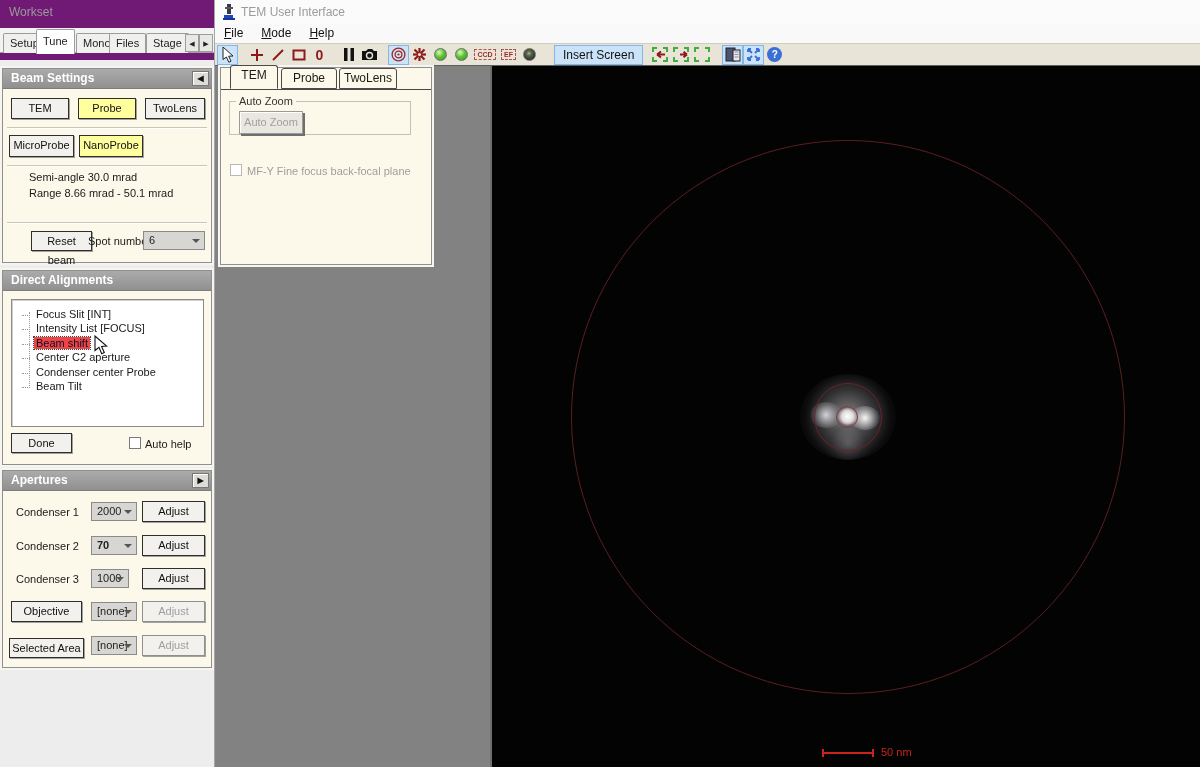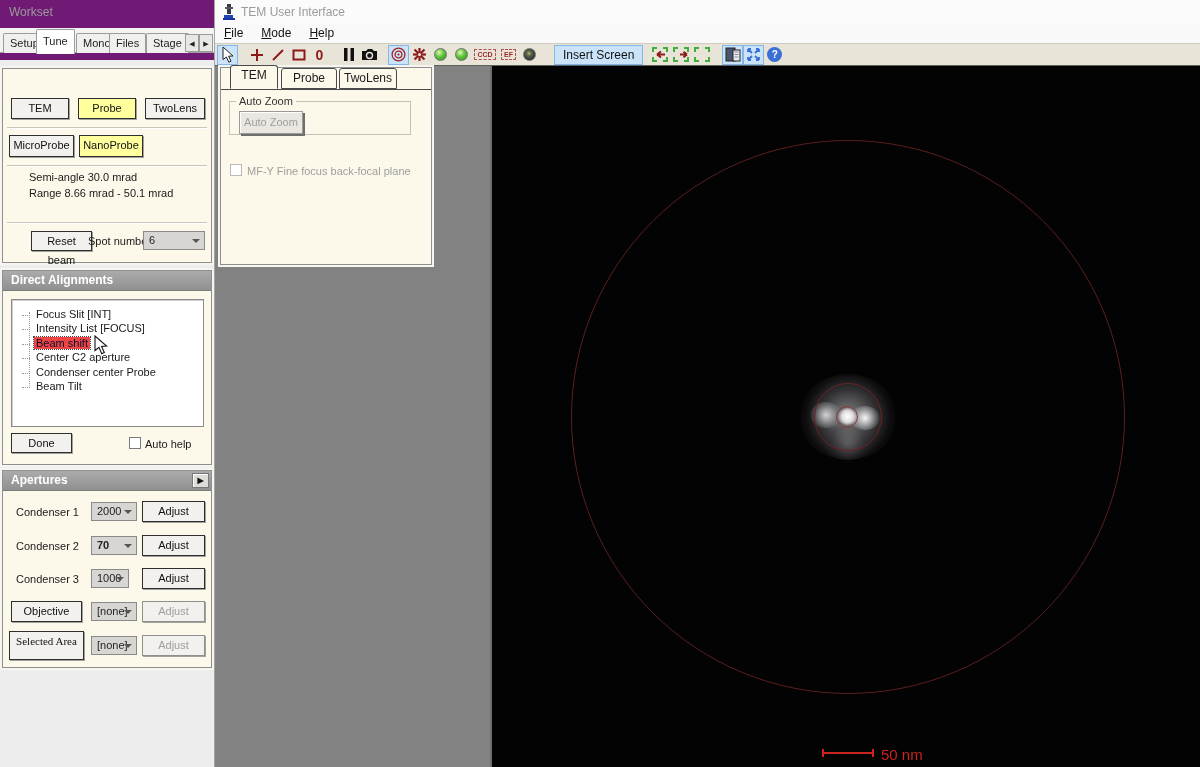--- a/index.html
+++ b/index.html
@@ -98,21 +98,21 @@
     background:#e9e7df; border:1px solid #9a9a9a;
     box-shadow:2px 2px 0 #6e6e6e, inset 1px 1px 0 #ffffff;
     color:#a0a0a0; text-align:center; line-height:21px; }
 
   
   #imageview { position:absolute; left:275px; top:66px; width:710px; height:701px;
     background:#030303; border-left:2px solid #6e6e6e; overflow:hidden; }
   .ring { position:absolute; border-radius:50%; }
   .scalebar-line { position:absolute; height:2px; background:#c8231c; }
   .scalebar-tick { position:absolute; width:2px; height:8px; background:#c8231c; }
-  .scalebar-label { position:absolute; color:#c8231c; font-size:15px; }
+  .scalebar-label { position:absolute; color:#c8231c; font-size:11px; }
 
   
   #cursor { position:absolute; left:94px; top:335px; z-index:99; }
 
   u { text-decoration:underline; }
 </style>
 </head>
 <body>
 
 <div id="workset">
@@ -123,20 +123,24 @@
     <div class="ws-tab" style="left:3px;">Setup</div>
     <div class="ws-tab active" style="left:36px;">Tune</div>
     <div class="ws-tab" style="left:76px;">Mono</div>
     <div class="ws-tab" style="left:109px;">Files</div>
     <div class="ws-tab" style="left:146px;">Stage</div>
     <div class="tab-arrow" style="left:185px;">◀</div>
     <div class="tab-arrow" style="left:199px;">▶</div>
   </div>
 
   <div class="panel" style="top:68px; height:195px;">
+    <div class="panel-h">
+      <span>Beam Settings</span>
+      <span class="hbtn">◀</span>
+    </div>
     <div class="flatbtn" style="left:8px; top:29px; width:58px; height:21px;">TEM</div>
     <div class="flatbtn yellow" style="left:75px; top:29px; width:58px; height:21px;">Probe</div>
     <div class="flatbtn" style="left:142px; top:29px; width:60px; height:21px;">TwoLens</div>
     <div class="etch" style="top:58px;"></div>
     <div class="flatbtn" style="left:6px; top:66px; width:65px; height:22px;">MicroProbe</div>
     <div class="flatbtn yellow" style="left:76px; top:66px; width:64px; height:22px;">NanoProbe</div>
     <div class="etch" style="top:96px;"></div>
     <div class="abs" style="left:26px; top:102px;">Semi-angle 30.0 mrad</div>
     <div class="abs" style="left:26px; top:118px;">Range 8.66 mrad - 50.1 mrad</div>
     <div class="etch" style="top:153px;"></div>
@@ -181,21 +185,21 @@
     <div class="flatbtn" style="left:139px; top:64px; width:63px; height:21px;">Adjust</div>
 
     <div class="abs" style="left:13px; top:102px;">Condenser 3</div>
     <div class="sel-box" style="left:88px; top:98px; width:38px; height:19px;"><span>1000</span><span class="chev"></span></div>
     <div class="flatbtn" style="left:139px; top:97px; width:63px; height:21px;">Adjust</div>
 
     <div class="flatbtn" style="left:8px; top:130px; width:71px; height:21px;">Objective</div>
     <div class="sel-box" style="left:88px; top:131px; width:46px; height:19px;"><span>[none]</span><span class="chev"></span></div>
     <div class="flatbtn disabled-text" style="left:139px; top:130px; width:63px; height:21px; border-color:#8f8f8f;">Adjust</div>
 
-    <div class="flatbtn" style="left:6px; top:160px; width:75px; height:29px;font-family:Liberation Serif, serif;">Selected Area</div>
+    <div class="flatbtn" style="left:6px; top:167px; width:75px; height:20px;">Selected Area</div>
     <div class="sel-box" style="left:88px; top:165px; width:46px; height:19px;"><span>[none]</span><span class="chev"></span></div>
     <div class="flatbtn disabled-text" style="left:139px; top:164px; width:63px; height:21px; border-color:#8f8f8f;">Adjust</div>
   </div>
 </div>
 
 <div id="temwin">
   <div class="t-titlebar">
     <svg class="abs" style="left:7px; top:4px;" width="15" height="16" viewBox="0 0 15 16">
       <rect x="5" y="0" width="4" height="10" fill="#3a3a46"></rect>
       <rect x="3" y="3" width="8" height="2" fill="#55555f"></rect>

